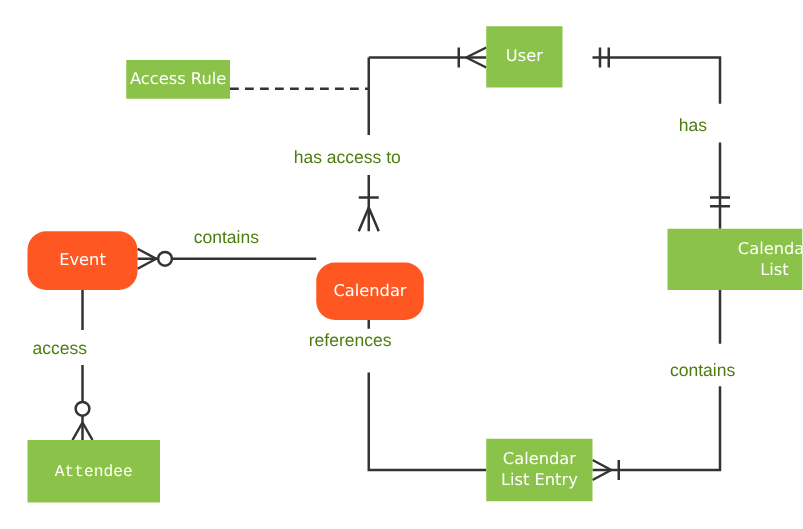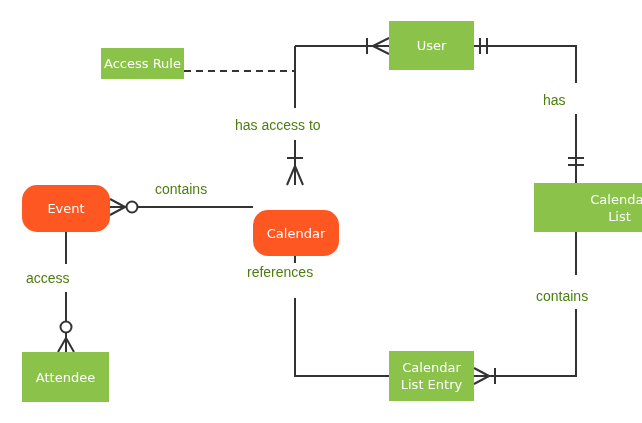--- a/index.html
+++ b/index.html
@@ -56,41 +56,41 @@
       <path d="M568,158 H584 M568,165 H584"></path>
     </g>
 
     <g>
       <path d="M576,232 V275 M576,309 L576,376 L474,376"></path>
       <path d="M489,376 L474,368 M489,376 L474,384"></path>
       <path d="M495,368 V384"></path>
     </g>
   </svg>
 
-  <div class="entity green" style="left:389px;top:21px;width:85px;height:49px;">
+  <div class="entity green" style="left:389px;top:21px;width:61px;height:49px;">
     <span>User</span>
   </div>
 
   <div class="entity green" style="left:101px;top:48px;width:83px;height:31px;">
     <span>Access Rule</span>
   </div>
 
   <div class="entity orange" style="left:22px;top:185px;width:88px;height:47px;">
     <span>Event</span>
   </div>
 
   <div class="entity orange" style="left:253px;top:185px;width:86px;height:46px;margin-top:25px;">
     <span>Calendar</span>
   </div>
 
   <div class="entity green" style="left:534px;top:183px;width:83px;height:49px;padding-left:44px;">
     <span>Calendar List</span>
   </div>
 
-  <div class="entity green" style="left:22px;top:352px;width:87px;height:50px;">
+  <div class="entity green" style="left:22px;top:352px;width:106px;height:50px;font-family:Liberation Mono, monospace;">
     <span>Attendee</span>
   </div>
 
   <div class="entity green" style="left:389px;top:351px;width:85px;height:50px;text-align:center;">
     <span>Calendar List Entry</span>
   </div>
 
   <div class="rel-label" style="left:235px;top:117px;width:120px;">has access to</div>
 
   <div class="rel-label" style="left:155px;top:181px;width:80px;">contains</div>

